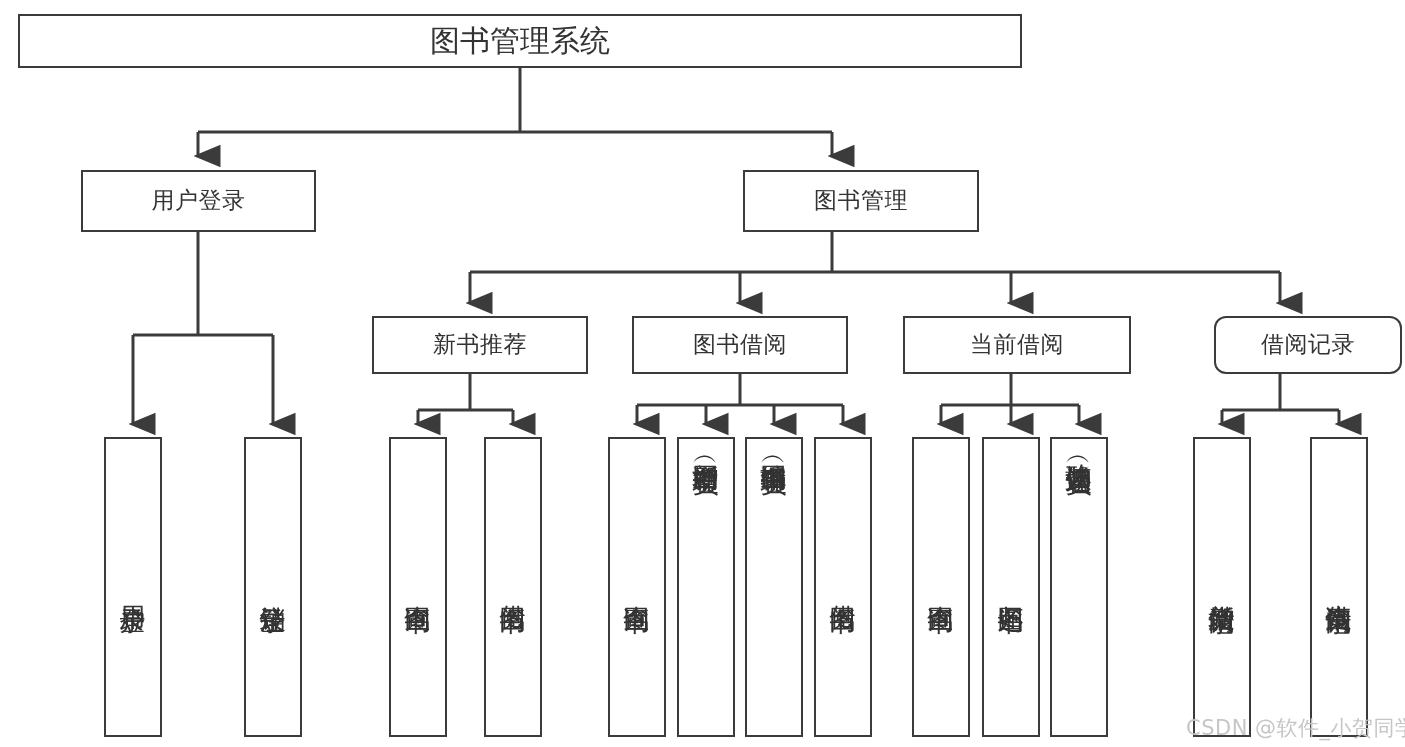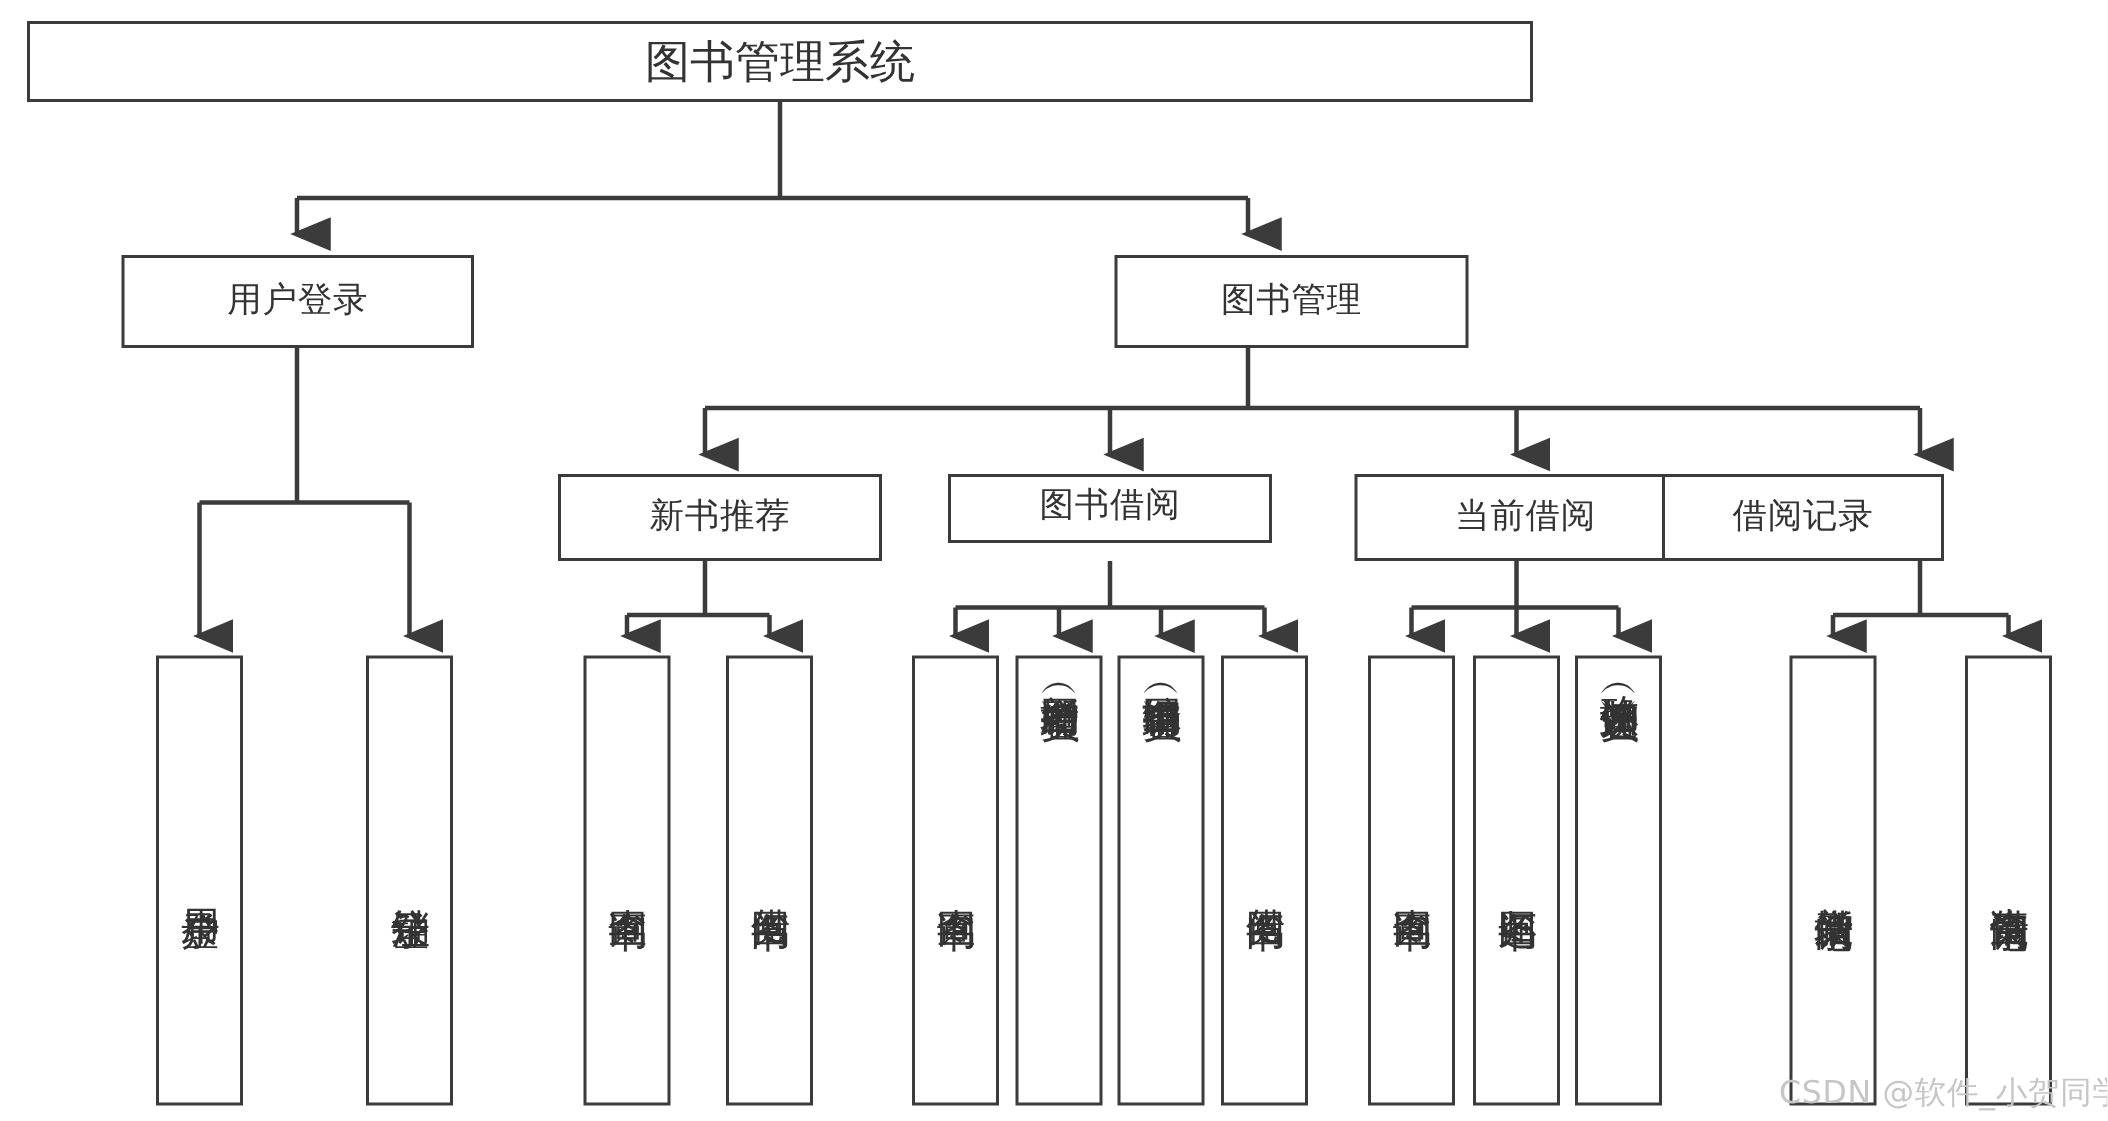--- a/index.html
+++ b/index.html
@@ -136,27 +136,27 @@
   <div class="node h" style="left:81px; top:170px; width:235px; height:62px;">
     <span>用户登录</span>
   </div>
   <div class="node h" style="left:711px; top:170px; width:236px; height:62px;margin-left:32px;">
     <span>图书管理</span>
   </div>
 
   <div class="node h" style="left:372px; top:316px; width:216px; height:58px;">
     <span>新书推荐</span>
   </div>
-  <div class="node h" style="left:632px; top:316px; width:216px; height:46px;font-family:Liberation Mono, monospace;">
+  <div class="node h" style="left:632px; top:316px; width:216px; height:58px;">
     <span>图书借阅</span>
   </div>
   <div class="node h" style="left:903px; top:316px; width:228px; height:58px;">
     <span>当前借阅</span>
   </div>
-  <div class="node h" style="left:1108px; top:316px; width:188px; height:58px;">
+  <div class="node h" style="left:1214px; top:316px; width:188px; height:58px;border-radius:12px;">
     <span>借阅记录</span>
   </div>
 
   <div class="leaf mid" style="left:104px; top:437px; width:58px; height:300px;">
     <span class="vtext">用户登录</span>
   </div>
   <div class="leaf mid" style="left:244px; top:437px; width:58px; height:300px;">
     <span class="vtext">注销登录</span>
   </div>
 

